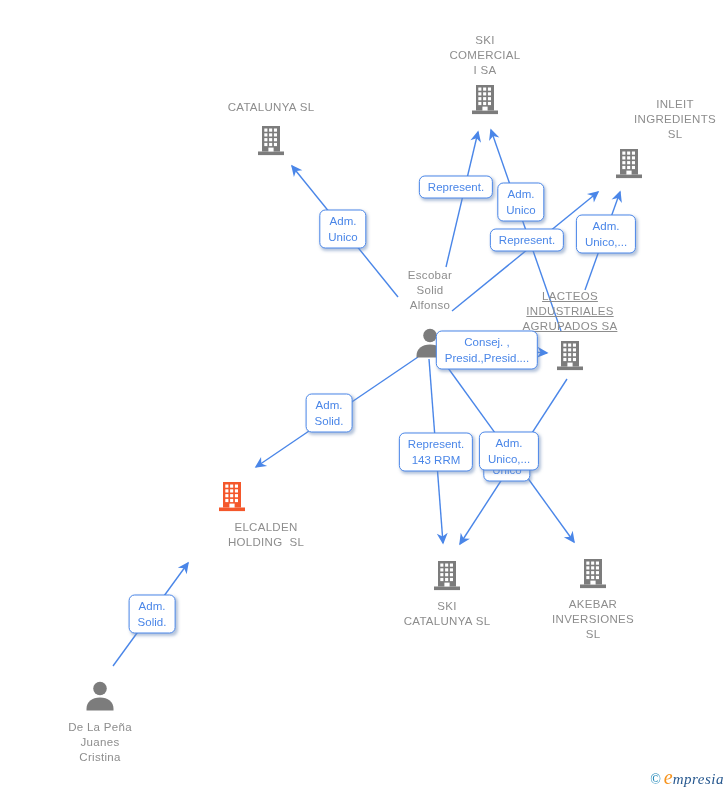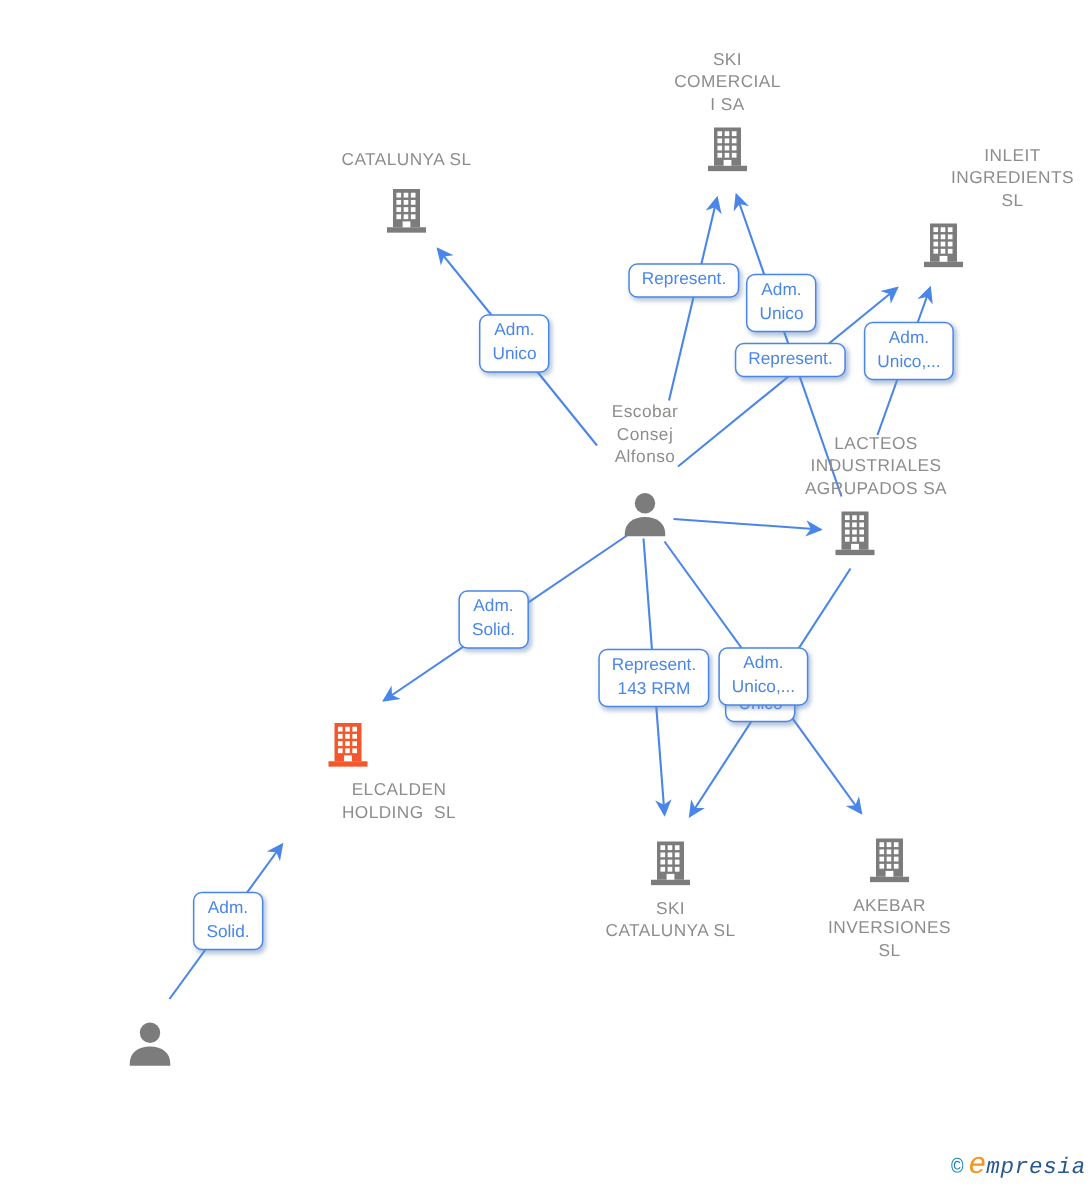--- a/index.html
+++ b/index.html
@@ -18,21 +18,21 @@
   }
   .edge-label{
     position:absolute;transform:translate(-50%,-50%);
     background:#ffffff;border:1.5px solid #4a86e8;border-radius:6px;
     padding:2px 8px 3px;color:#4a86e8;font-size:11.5px;line-height:16px;
     white-space:pre;text-align:center;
     box-shadow:1.5px 2px 3px rgba(110,140,185,.5);
   }
   .watermark{
     position:absolute;right:4px;bottom:6px;
-    font-family:Liberation Mono, monospace;font-style:italic;font-size:15px;
+    font-family:Liberation Serif, serif;font-style:italic;font-size:15px;
     user-select:none;
   }
   .watermark .copy{color:#1d86b8;font-style:normal;font-size:14px;margin-right:3px;}
   .watermark .brand-e{color:#f7941e;font-size:20px;}
   .watermark .brand-rest{color:#27588f;letter-spacing:.5px;}
 </style>
 </head>
 <body>
 
 <div class="canvas">
@@ -133,21 +133,21 @@
 SL</div>
       <div class="node-icon" style="left: 412px; top: 326px;">
         <svg width="36" height="36" viewBox="0 0 36 36">
           <g fill="#7c7c7c">
             <circle cx="18" cy="9.5" r="6.8"></circle>
             <path d="M4.5 31.5 L4.5 30 C4.5 22.8 10 18.6 18 18.6 C26 18.6 31.5 22.8 31.5 30 L31.5 31.5 Z"></path>
           </g>
         </svg>
       </div>
       <div class="node-label" style="left: 430px; bottom: 482px;">Escobar
-Consej
+Solid
 Alfonso</div>
       <div class="node-icon" style="left: 552px; top: 338px;">
         <svg width="36" height="36" viewBox="0 0 36 36">
           <g fill="#7c7c7c">
             <rect x="5" y="28.5" width="26" height="3.6"></rect>
             <rect x="9" y="3" width="18" height="25.5"></rect>
           </g>
           <g fill="#fff">
             <rect x="11.3" y="5.5" width="3.1" height="3.2"></rect>
             <rect x="16.1" y="5.5" width="3.1" height="3.2"></rect>
@@ -158,21 +158,21 @@
             <rect x="11.3" y="15.1" width="3.1" height="3.2"></rect>
             <rect x="16.1" y="15.1" width="3.1" height="3.2"></rect>
             <rect x="20.9" y="15.1" width="3.1" height="3.2"></rect>
             <rect x="11.3" y="19.9" width="3.1" height="3.2"></rect>
             <rect x="16.1" y="19.9" width="3.1" height="3.2"></rect>
             <rect x="20.9" y="19.9" width="3.1" height="3.2"></rect>
             <rect x="15.4" y="24.6" width="5.2" height="3.9"></rect>
           </g>
         </svg>
       </div>
-      <div class="node-label" style="left: 584px; bottom: 461px;">LACTEOS
+      <div class="node-label" style="left: 570px; bottom: 461px; text-decoration: underline;">LACTEOS
 INDUSTRIALES
 AGRUPADOS SA</div>
       <div class="node-icon" style="left: 214px; top: 479px;">
         <svg width="36" height="36" viewBox="0 0 36 36">
           <g fill="#f4572b">
             <rect x="5" y="28.5" width="26" height="3.6"></rect>
             <rect x="9" y="3" width="18" height="25.5"></rect>
           </g>
           <g fill="#fff">
             <rect x="11.3" y="5.5" width="3.1" height="3.2"></rect>
@@ -245,28 +245,33 @@
 INVERSIONES
 SL</div>
       <div class="node-icon" style="left: 82px; top: 679px;">
         <svg width="36" height="36" viewBox="0 0 36 36">
           <g fill="#7c7c7c">
             <circle cx="18" cy="9.5" r="6.8"></circle>
             <path d="M4.5 31.5 L4.5 30 C4.5 22.8 10 18.6 18 18.6 C26 18.6 31.5 22.8 31.5 30 L31.5 31.5 Z"></path>
           </g>
         </svg>
       </div>
+      <div class="node-label" style="left: 100px; top: 720px;">De La Peña
+Juanes
+Cristina</div>
       <div class="edge-label" style="left: 343px; top: 229px; border-color: rgb(74, 134, 232); color: rgb(74, 134, 232);">Adm.
 Unico</div>
       <div class="edge-label" style="left: 456px; top: 187px; border-color: rgb(74, 134, 232); color: rgb(74, 134, 232);">Represent.</div>
       <div class="edge-label" style="left: 521px; top: 202px; border-color: rgb(74, 134, 232); color: rgb(74, 134, 232);">Adm.
 Unico</div>
       <div class="edge-label" style="left: 527px; top: 240px; border-color: rgb(74, 134, 232); color: rgb(74, 134, 232);">Represent.</div>
       <div class="edge-label" style="left: 606px; top: 234px; border-color: rgb(74, 134, 232); color: rgb(74, 134, 232);">Adm.
 Unico,...</div>
+      <div class="edge-label" style="left: 487px; top: 350px; border-color: rgb(74, 134, 232); color: rgb(74, 134, 232);">Consej. ,
+Presid.,Presid....</div>
       <div class="edge-label" style="left: 329px; top: 413px; border-color: rgb(74, 134, 232); color: rgb(74, 134, 232);">Adm.
 Solid.</div>
       <div class="edge-label" style="left: 436px; top: 452px; border-color: rgb(74, 134, 232); color: rgb(74, 134, 232);">Represent.
 143 RRM</div>
       <div class="edge-label" style="left: 507px; top: 462px; border-color: rgb(74, 134, 232); color: rgb(74, 134, 232);">Adm.
 Unico</div>
       <div class="edge-label" style="left: 509px; top: 451px; border-color: rgb(74, 134, 232); color: rgb(74, 134, 232);">Adm.
 Unico,...</div>
       <div class="edge-label" style="left: 152px; top: 614px; border-color: rgb(74, 134, 232); color: rgb(74, 134, 232);">Adm.
 Solid.</div>

